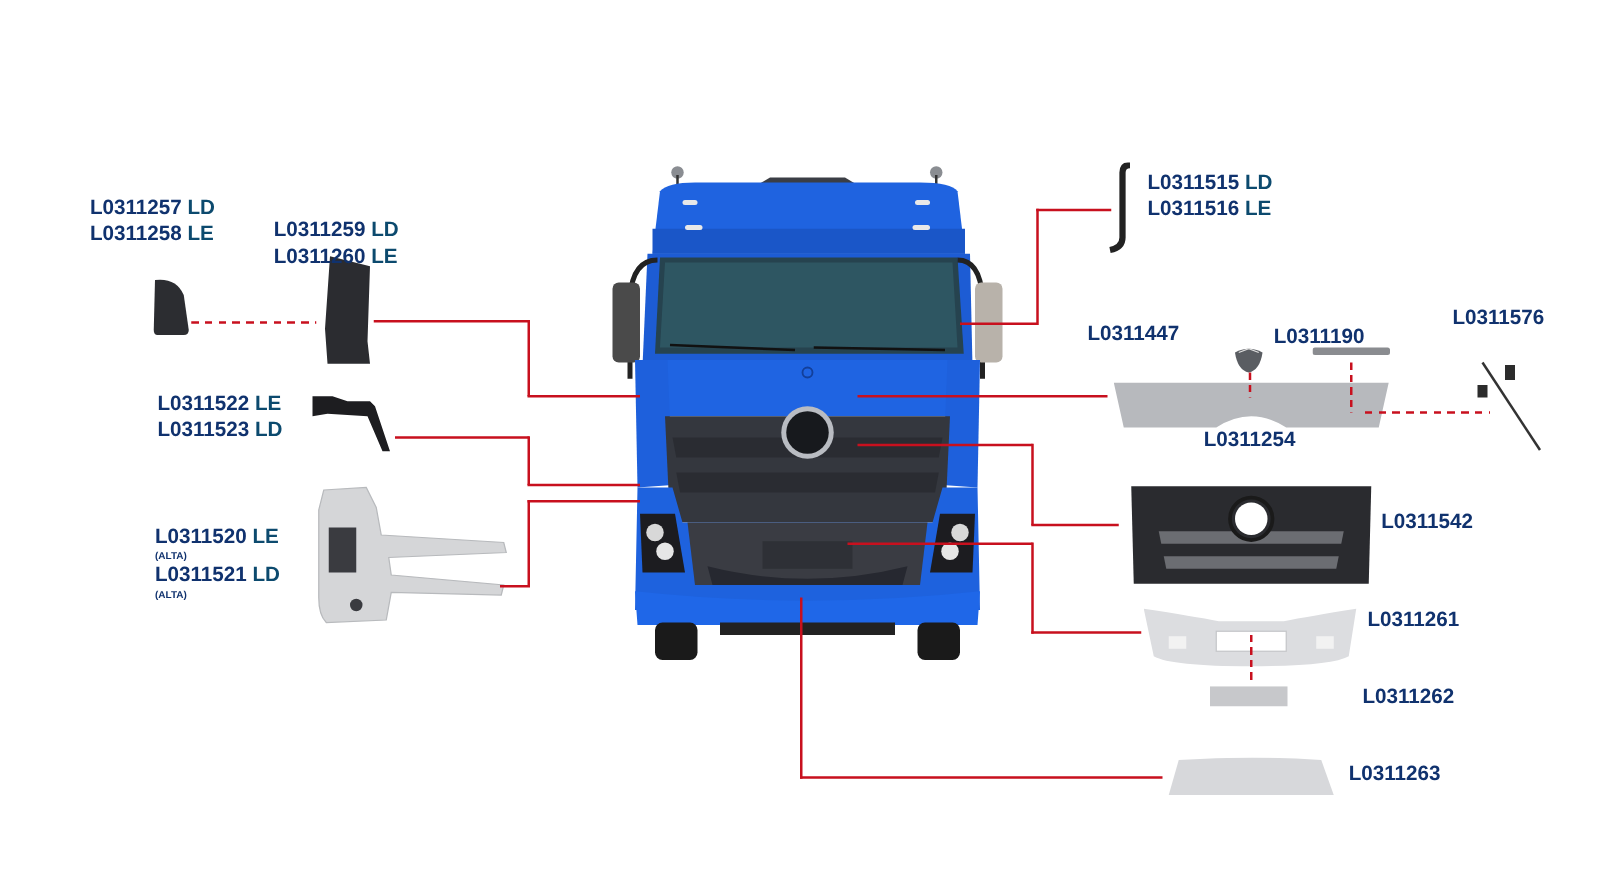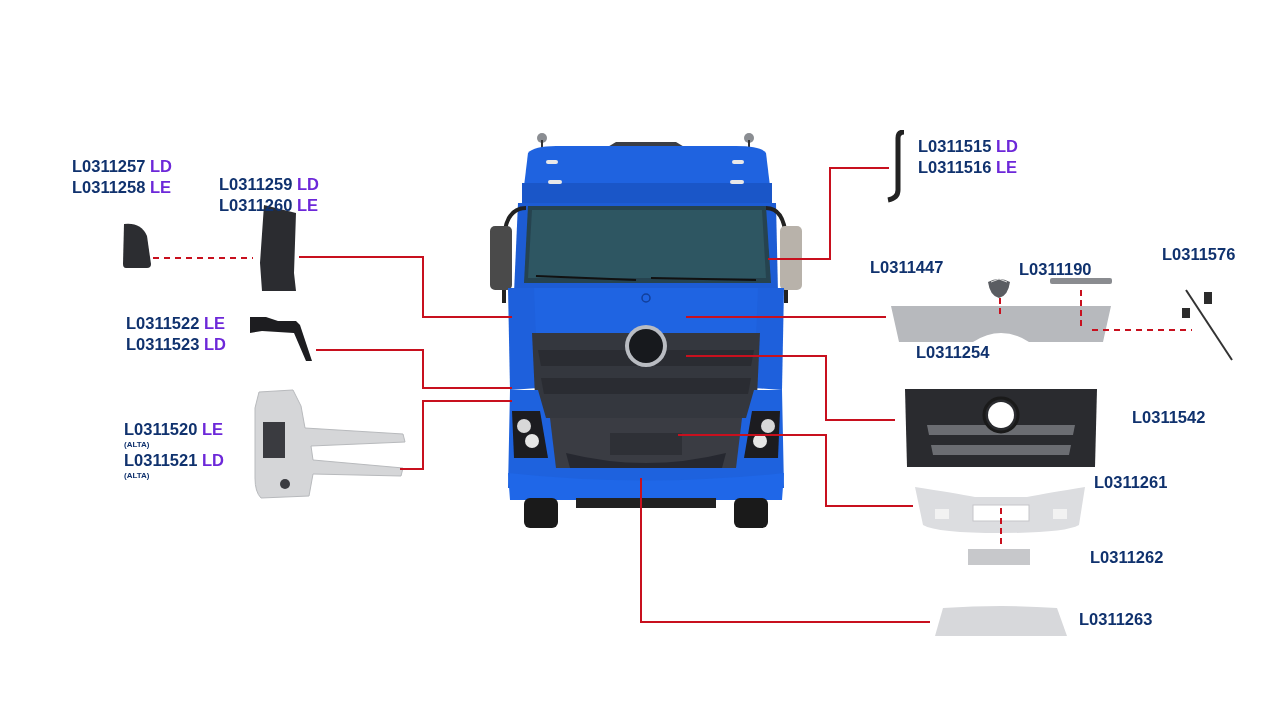--- a/index.html
+++ b/index.html
@@ -1,20 +1,20 @@
 <!DOCTYPE html>
 <html><head>
 <meta charset="utf-8">
 <style>
   html, body { margin: 0; padding: 0; background: #ffffff; }
   body { width: 1280px; height: 709px; position: relative; overflow: hidden;
          font-family: "Liberation Sans", sans-serif; }
   .label { position: absolute; font-weight: bold; font-size: 16.5px; line-height: 21px;
            color: #10326e; white-space: nowrap; }
-  .label .side { color: #6d28d9; }
+  .label .side { color: #0c4a6e; }
   .label .note { display: block; font-size: 8px; line-height: 10px; color: #10326e; }
   .line { position: absolute; background: #c8101e; }
   .h { height: 2px; }
   .v { width: 2px; }
   .dash-h { position: absolute; height: 2px;
     background: repeating-linear-gradient(90deg, #c8101e 0 6px, transparent 6px 11px); }
   .dash-v { position: absolute; width: 2px;
     background: repeating-linear-gradient(180deg, #c8101e 0 6px, transparent 6px 10px); }
   .part { position: absolute; }
   svg { display: block; }
@@ -233,27 +233,27 @@
 
 <div class="label" style="left:870px; top:257px;">
   <span>L0311447</span>
 </div>
 <div class="label" style="left:1019px; top:259px;">
   <span>L0311190</span>
 </div>
 <div class="label" style="left:1162px; top:244px;">
   <span>L0311576</span>
 </div>
-<div class="label" style="left:916px; top:342px;text-align:center;">
+<div class="label" style="left:963px; top:342px;text-align:center;">
   <span>L0311254</span>
 </div>
-<div class="label" style="left:1105px; top:407px;margin-left:27px;">
+<div class="label" style="left:1105px; top:407px;">
   <span>L0311542</span>
 </div>
-<div class="label" style="left:1094px; top:472px;">
+<div class="label" style="left:1094px; top:486px;">
   <span>L0311261</span>
 </div>
 <div class="label" style="left:1090px; top:547px;">
   <span>L0311262</span>
 </div>
 <div class="label" style="left:1079px; top:609px;">
   <span>L0311263</span>
 </div>
 
 </body></html>

